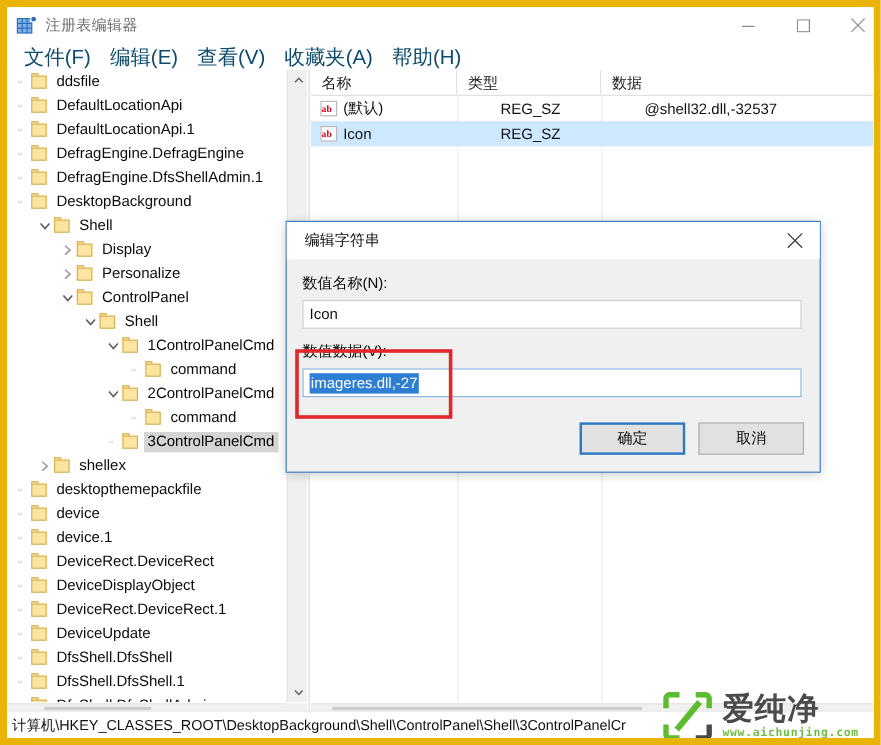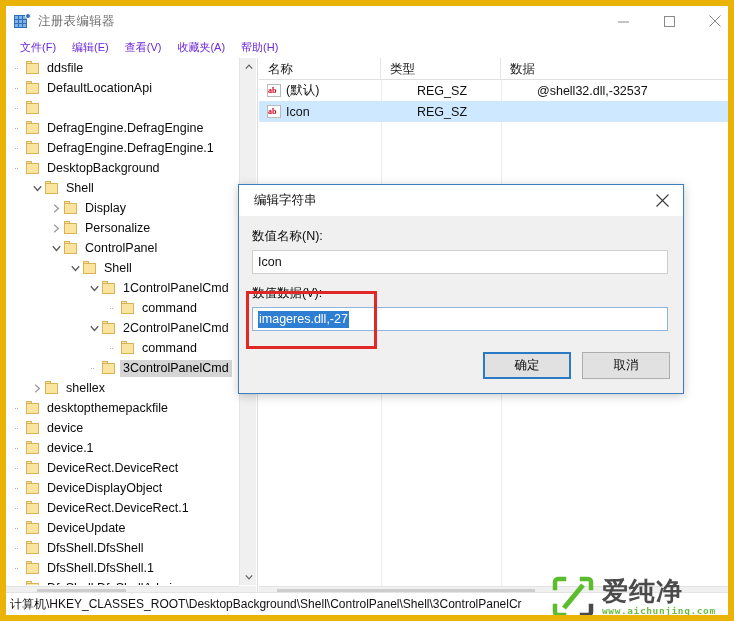--- a/index.html
+++ b/index.html
@@ -51,21 +51,21 @@
     color: #6a6a6a;
   }
   .win-btn svg { display: block; }
 
   
   .menubar {
     position: absolute; left: 0; top: 30px; width: 732px; height: 22px;
     background: #ffffff; display: flex; align-items: center; padding-left: 6px;
   }
   .menu-item {
-    font-size: 11px; color: #6d28d9; padding: 2px 8px; white-space: nowrap;
+    font-size: 17px; color: #0c4a6e; padding: 2px 8px; white-space: nowrap;
   }
 
   
   .content {
     position: absolute; left: 0; top: 52px; width: 732px; height: 545px;
     background: #ffffff;
   }
 
   
   .tree-panel {
@@ -315,20 +315,21 @@
           <div class="tree-row" style="padding-left: 4px;">
             <span class="twisty">
               <svg width="9" height="7" viewBox="0 0 9 7">
                 <line x1="1" y1="3.5" x2="5" y2="3.5" stroke="#b0b0b0" stroke-width="1" stroke-dasharray="1,1"></line>
               </svg>
             </span>
             <span class="folder">
               <span class="tab"></span>
               <span class="body"></span>
             </span>
+            <span class="label">DefaultLocationApi.1</span>
           </div>
           <div class="tree-row" style="padding-left: 4px;">
             <span class="twisty">
               <svg width="9" height="7" viewBox="0 0 9 7">
                 <line x1="1" y1="3.5" x2="5" y2="3.5" stroke="#b0b0b0" stroke-width="1" stroke-dasharray="1,1"></line>
               </svg>
             </span>
             <span class="folder">
               <span class="tab"></span>
               <span class="body"></span>
@@ -338,21 +339,21 @@
           <div class="tree-row" style="padding-left: 4px;">
             <span class="twisty">
               <svg width="9" height="7" viewBox="0 0 9 7">
                 <line x1="1" y1="3.5" x2="5" y2="3.5" stroke="#b0b0b0" stroke-width="1" stroke-dasharray="1,1"></line>
               </svg>
             </span>
             <span class="folder">
               <span class="tab"></span>
               <span class="body"></span>
             </span>
-            <span class="label">DefragEngine.DefragEngine.1</span>
+            <span class="label">DefragEngine.DfsShellAdmin.1</span>
           </div>
           <div class="tree-row" style="padding-left: 4px;">
             <span class="twisty">
               <svg width="9" height="7" viewBox="0 0 9 7">
                 <line x1="1" y1="3.5" x2="5" y2="3.5" stroke="#b0b0b0" stroke-width="1" stroke-dasharray="1,1"></line>
               </svg>
             </span>
             <span class="folder">
               <span class="tab"></span>
               <span class="body"></span>

